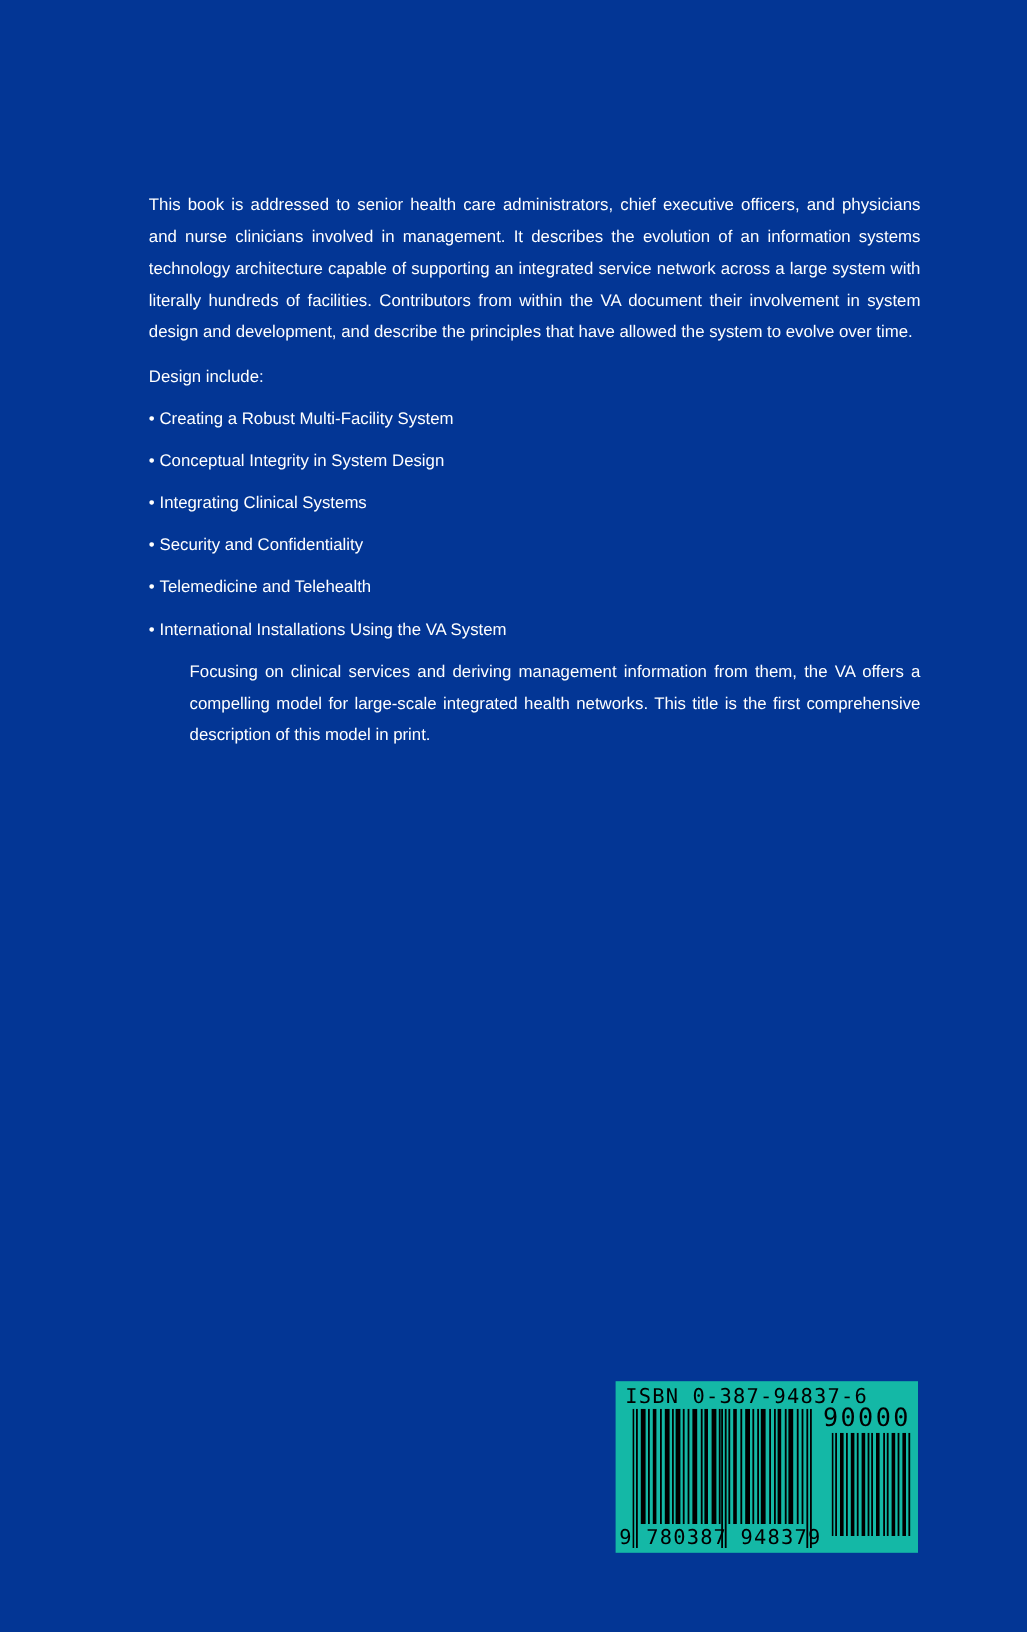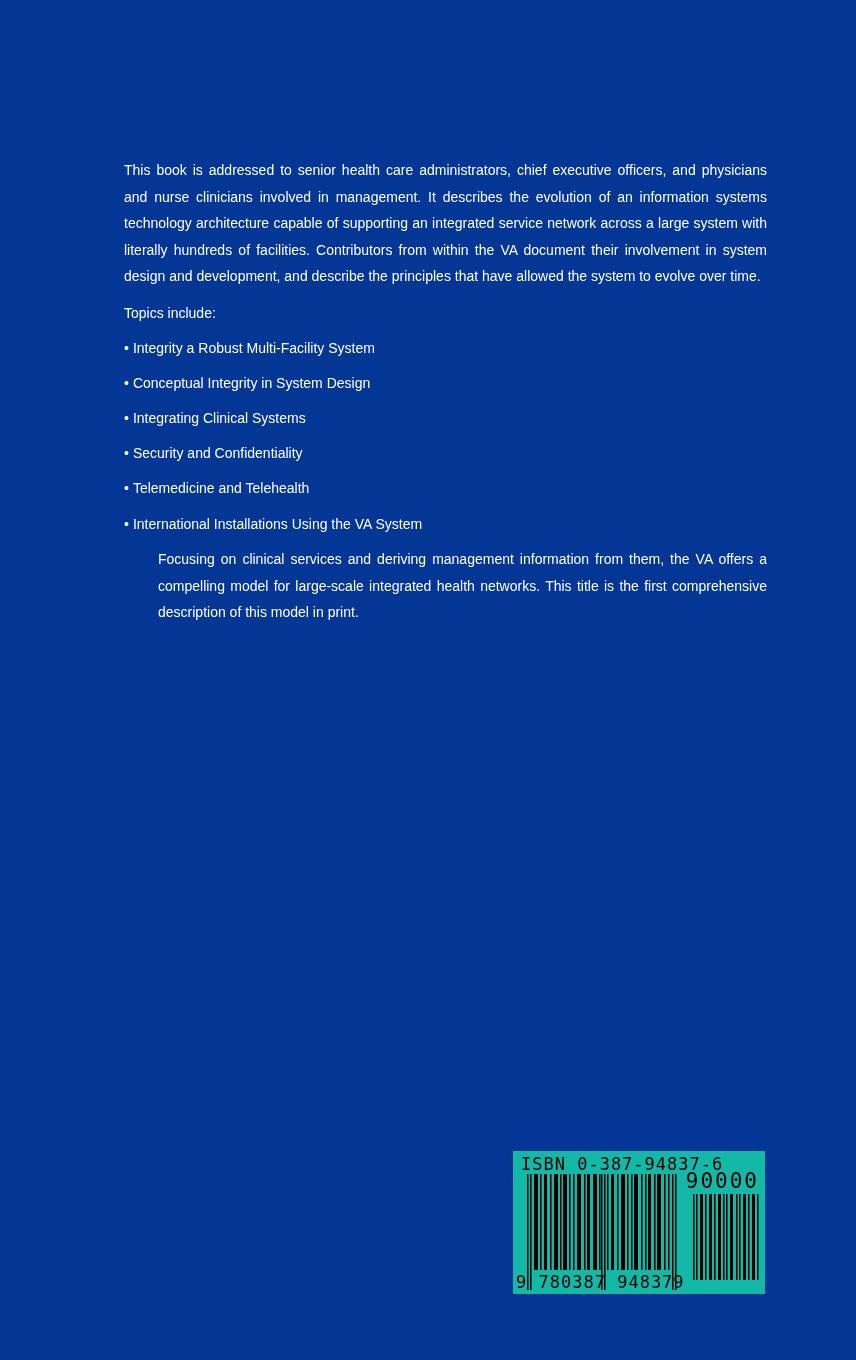--- a/index.html
+++ b/index.html
@@ -65,23 +65,23 @@
     .bars-addon {
       position: absolute; left: 180px; top: 43px;
       width: 68px; height: 86px;
     }
   </style>
 </head>
 <body>
 
 <div class="content">
   <p class="para first">This book is addressed to senior health care administrators, chief executive officers, and physicians and nurse clinicians involved in management. It describes the evolution of an information systems technology architecture capable of supporting an integrated ser­vice network across a large system with literally hundreds of facili­ties. Contributors from within the VA document their involvement in system design and development, and describe the principles that have allowed the system to evolve over time.</p>
-  <p class="topics-label">Topics include:</p>
+  <p class="topics-label">Design include:</p>
   <ul class="topics">
-    <li><span class="bullet">•</span><span>Integrity a Robust Multi-Facility System</span></li>
+    <li><span class="bullet">•</span><span>Creating a Robust Multi-Facility System</span></li>
     <li><span class="bullet">•</span><span>Conceptual Integrity in System Design</span></li>
     <li><span class="bullet">•</span><span>Integrating Clinical Systems</span></li>
     <li><span class="bullet">•</span><span>Security and Confidentiality</span></li>
     <li><span class="bullet">•</span><span>Telemedicine and Telehealth</span></li>
     <li><span class="bullet">•</span><span>International Installations Using the VA System</span></li>
   </ul>
   <p class="para last">Focusing on clinical services and deriving management informa­tion from them, the VA offers a compelling model for large-scale integrated health networks. This title is the first comprehensive description of this model in print.</p>
 </div>
 
 <div class="barcode-box">

